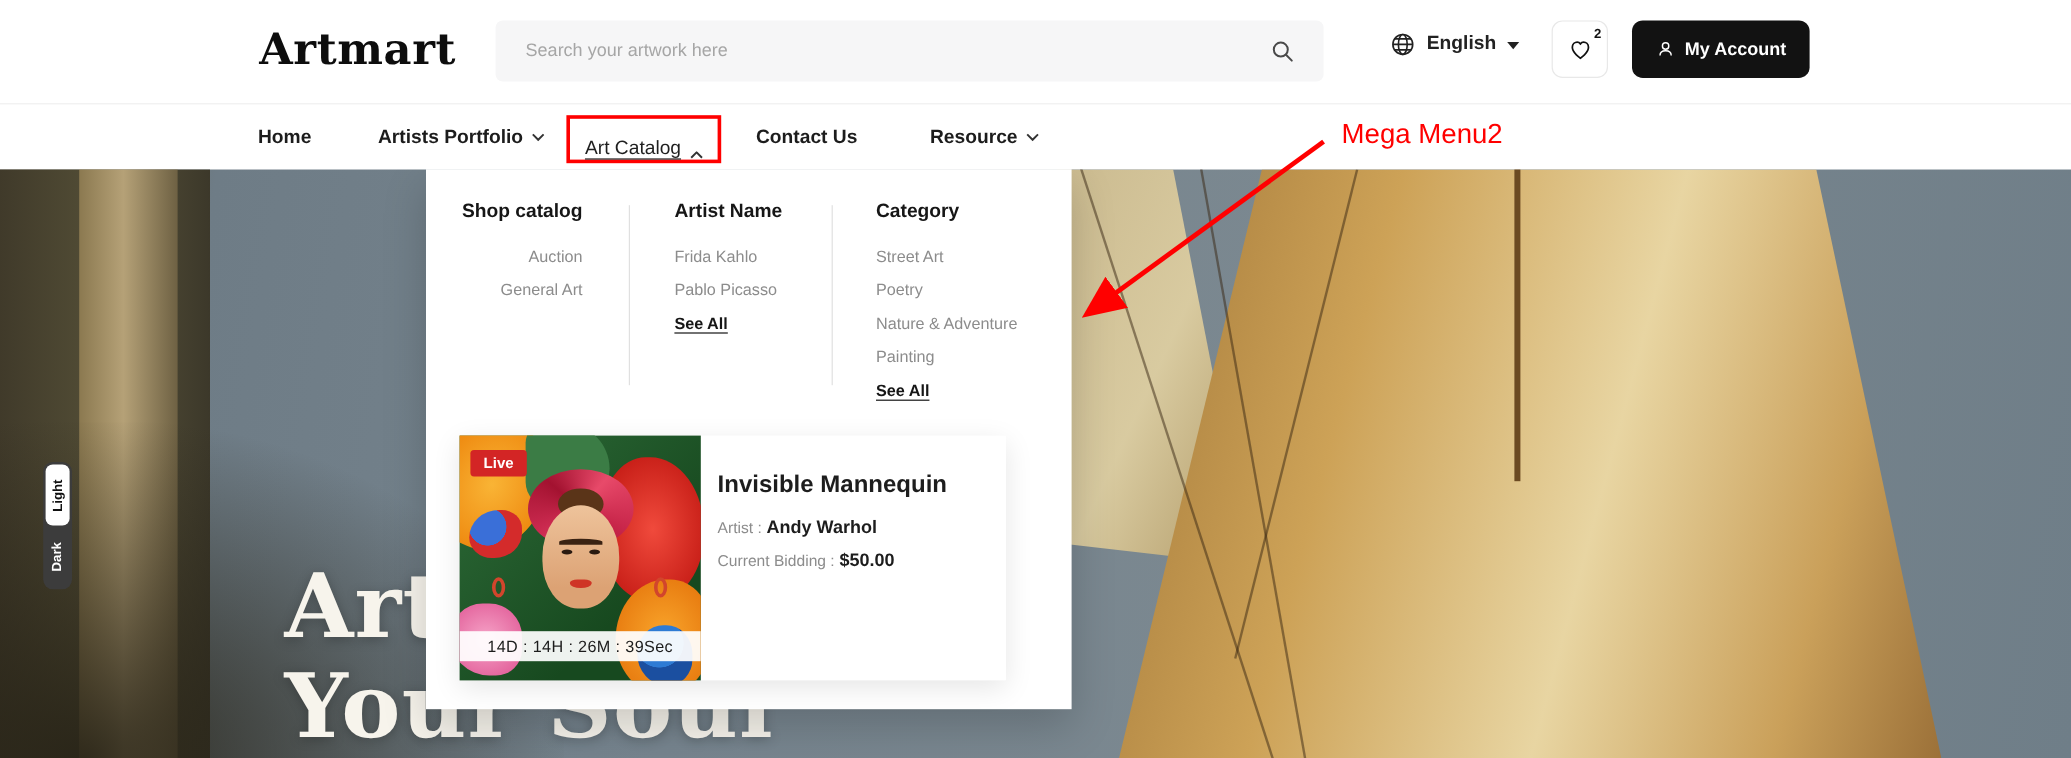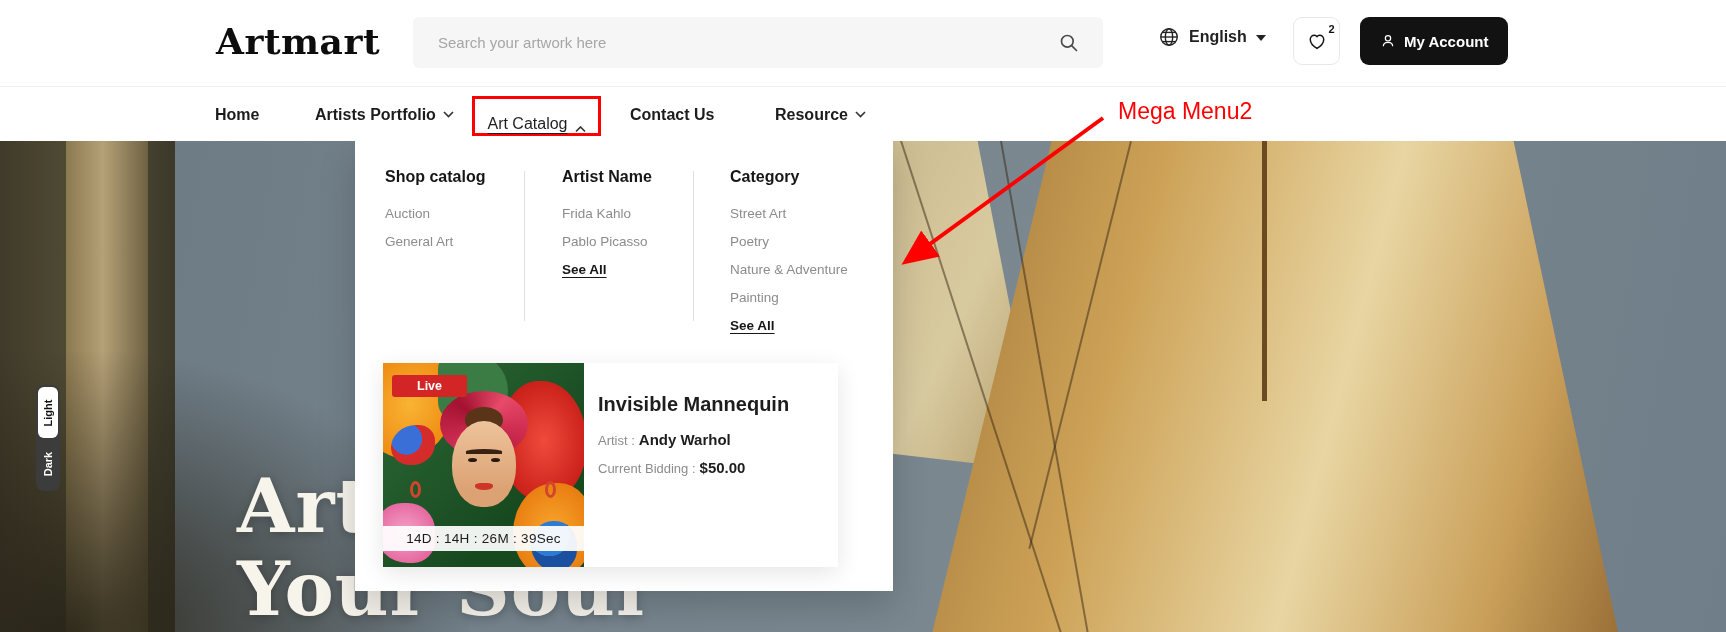--- a/index.html
+++ b/index.html
@@ -81,21 +81,21 @@
   
   .theme-toggle { position:absolute; left:36px; top:385px; width:24px; height:106px; background:#3c3c3c; border-radius:8px; z-index:3; padding:2px; display:flex; flex-direction:column; }
   .theme-opt { flex:1; display:flex; align-items:center; justify-content:center; cursor:pointer; }
   .theme-opt span { transform:rotate(-90deg); font-size:11px; font-weight:700; white-space:nowrap; }
   .theme-light { background:#fff; border-radius:6px; color:#111; }
   .theme-dark { color:#fff; }
 
   
   .mega { position:absolute; left:355px; top:141px; width:538px; height:450px; background:#fff; z-index:2; box-shadow:0 14px 34px rgba(0,0,0,.18); }
   .col { position:absolute; top:27px; }
-  .col-1 { left:30px; }
+  .col-1 { left:30px;text-align:right; }
   .col-2 { left:207px; }
   .col-3 { left:375px; }
   .col-title { font-size:16px; font-weight:700; color:#161616; margin-bottom:20px; }
   .col-link { font-size:13.5px; color:#8c8c8c; margin-bottom:13px; cursor:pointer; }
   .see-all { font-size:13.5px; font-weight:700; color:#161616; text-decoration:underline; text-underline-offset:3px; cursor:pointer; }
   .vdiv { position:absolute; top:30px; width:1px; height:150px; background:#e0e0e0; }
   .vdiv-1 { left:169px; }
   .vdiv-2 { left:338px; }
 
   
@@ -111,21 +111,21 @@
   .b-parrot { left:148px; top:158px; width:46px; height:50px; background:radial-gradient(circle at 40% 30%, #2e7bd4 0 45%, #1b4fa0 46% 100%); border-radius:50% 50% 45% 55%; }
   .hair { position:absolute; left:57px; top:28px; width:88px; height:66px; border-radius:50%; background:conic-gradient(from 220deg,#d8325a,#a31230,#e84a6a,#c21f44,#d8325a); }
   .hair-center { position:absolute; left:82px; top:44px; width:38px; height:26px; border-radius:50%; background:#5a3418; }
   .face { position:absolute; left:69px; top:58px; width:64px; height:86px; border-radius:50% 50% 46% 46%; background:linear-gradient(#eec39b,#dca274 80%); }
   .brow { position:absolute; left:14px; top:28px; width:36px; height:5px; background:#3a2212; border-radius:50% 50% 0 0; }
   .eye { position:absolute; top:37px; width:9px; height:4px; background:#2a1a10; border-radius:50%; }
   .eye-l { left:16px; } .eye-r { left:39px; }
   .lips { position:absolute; left:23px; top:62px; width:18px; height:7px; background:#cf3526; border-radius:40% 40% 60% 60%; }
   .earring { position:absolute; top:60px; width:11px; height:17px; border:3px solid #d2452c; border-radius:50%; background:transparent; }
   .ear-l { left:-42px; } .ear-r { left:93px; }
-  .live-badge { position:absolute; left:9px; top:12px; background:#d32525; color:#fff; font-size:12.5px; font-weight:700; padding:4px 25px; border-radius:3px; z-index:2; }
+  .live-badge { position:absolute; left:9px; top:12px; background:#d32525; color:#fff; font-size:12.5px; font-weight:700; padding:4px 11px; border-radius:3px; z-index:2; }
   .countdown { position:absolute; left:0; bottom:16px; width:100%; height:25px; background:rgba(255,255,255,.93); display:flex; align-items:center; justify-content:center; font-size:13.5px; font-weight:400; color:#1c1c1c; letter-spacing:.3px; z-index:2; }
   .card-info { flex:1; background:#fff; padding:30px 0 0 14px; }
   .card-title { font-size:20px; font-weight:700; color:#1d1d1d; margin-bottom:15px; }
   .card-row { font-size:13px; color:#8c8c8c; margin-bottom:11px; }
   .card-row b { color:#1d1d1d; font-size:15px; font-weight:700; margin-left:4px; }
 
   
   .annotation-layer { position:absolute; inset:0; width:1726px; height:632px; z-index:7; pointer-events:none; }
   .annotation-text { position:absolute; left:1118px; top:98px; font-size:23px; color:#ff0000; z-index:7; font-family:"Liberation Sans", sans-serif; }
 </style>

